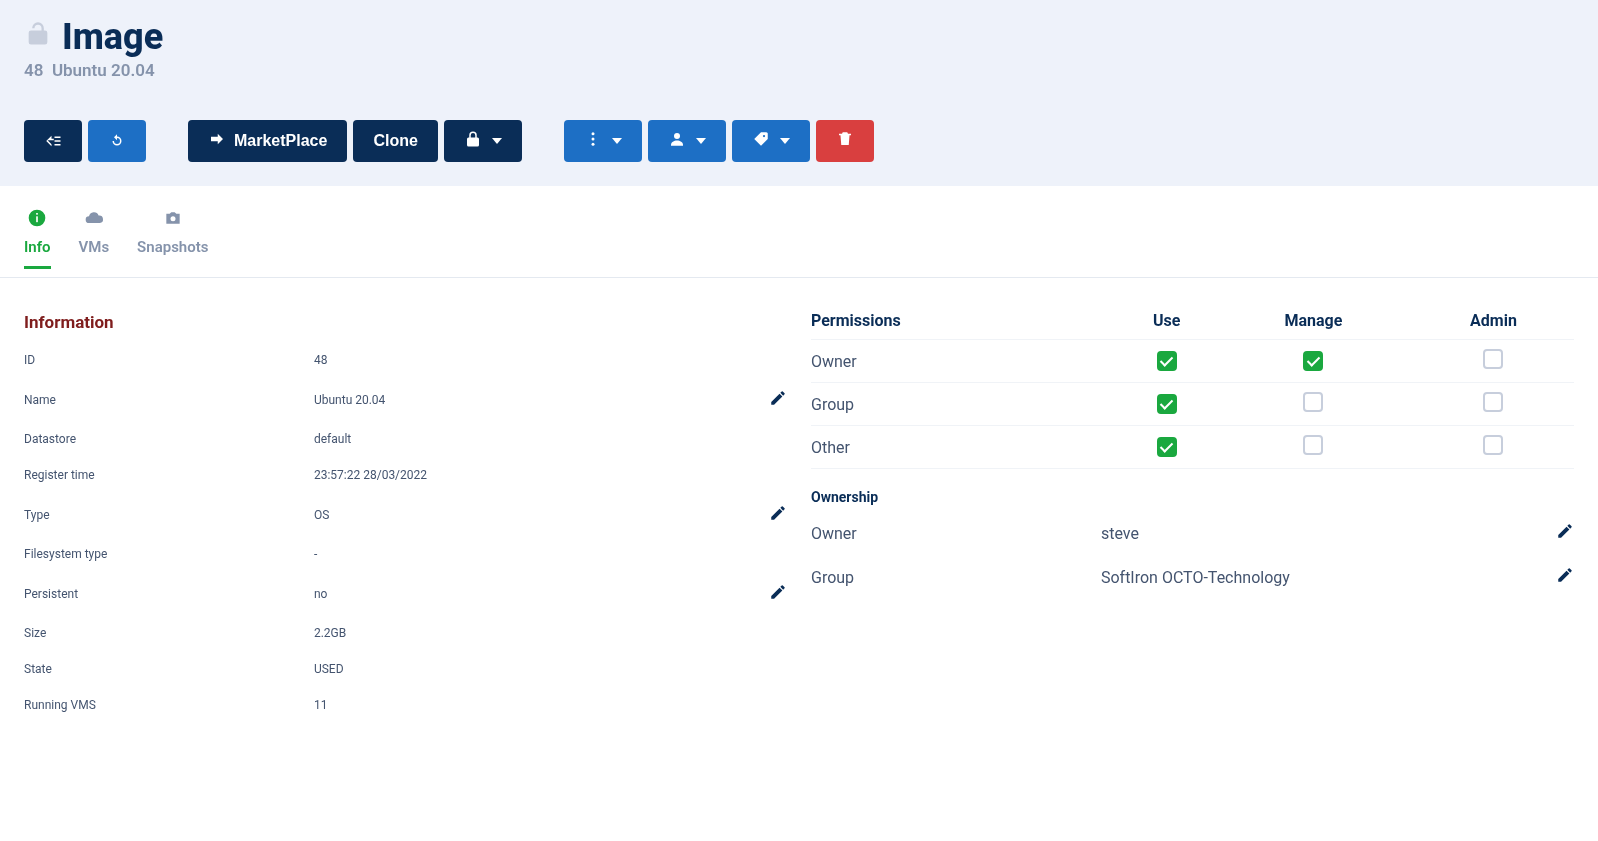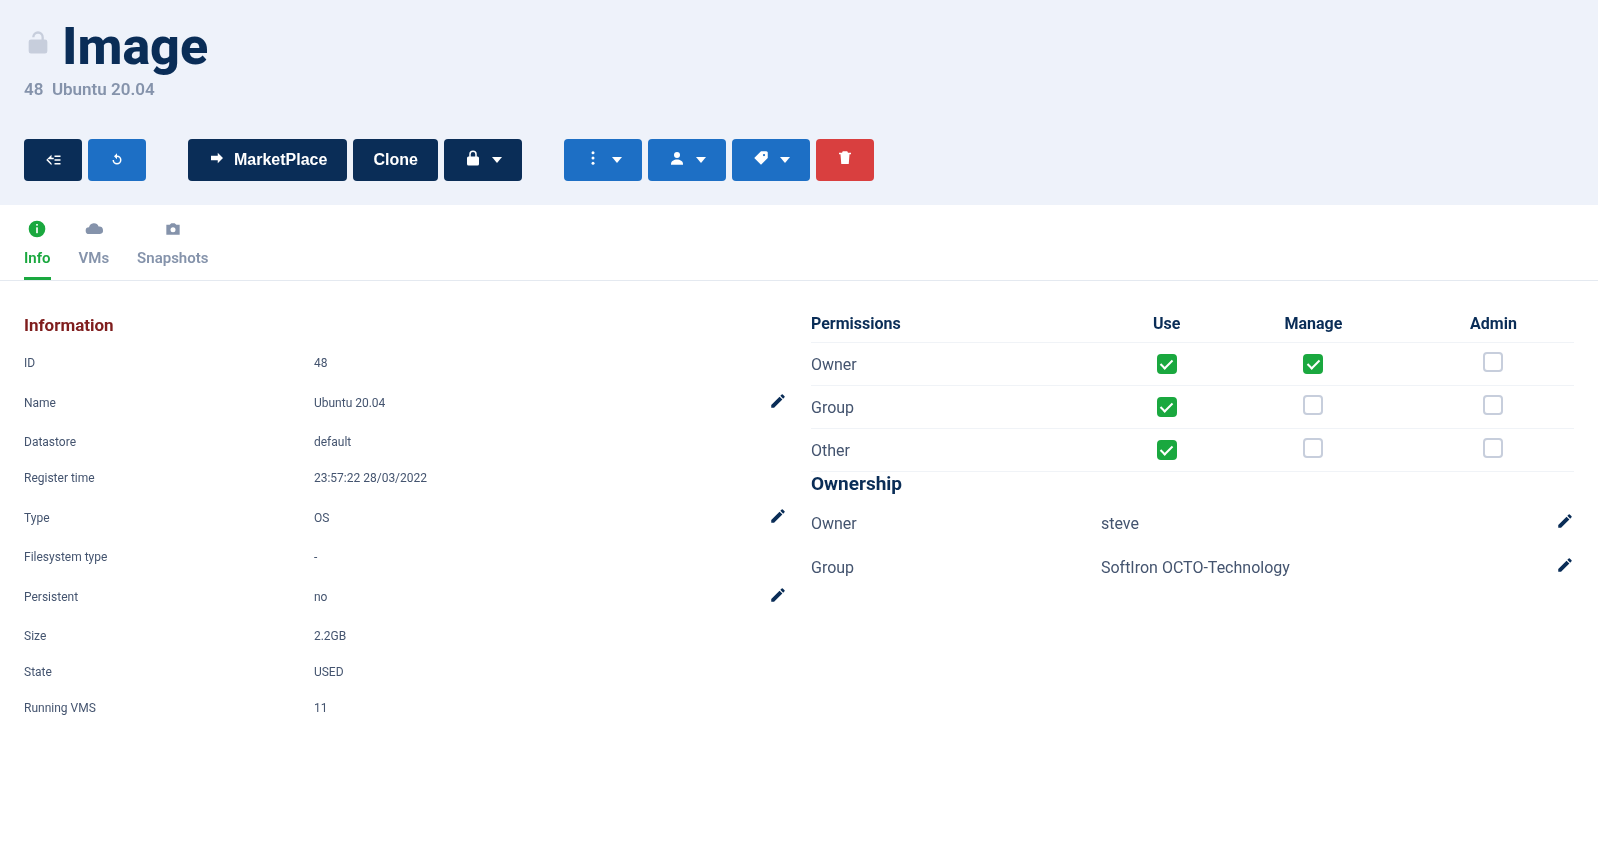--- a/index.html
+++ b/index.html
@@ -15,21 +15,21 @@
   .title-row {
     display: flex;
     align-items: center;
     gap: 10px;
   }
   .lock-icon {
     color: #c7cedc;
     font-size: 28px;
   }
   .page-title {
-    font-size: 52px;
+    font-size: 36px;
     font-weight: 800;
     color: #0a2d57;
   }
   .subtitle {
     color: #8593ab;
     font-size: 17px;
     font-weight: 600;
     margin-top: 2px;
   }
   .toolbar {
@@ -63,21 +63,21 @@
     width: 0; height: 0;
     border-left: 5px solid transparent;
     border-right: 5px solid transparent;
     border-top: 6px solid #fff;
     display: inline-block;
   }
 
   .tabs-wrap {
     background: #fff;
     border-bottom: 1px solid #e4e9f0;
-    padding: 0 24px;
+    padding: 8px 24px;
   }
   .tabs {
     display: flex;
     gap: 28px;
     padding-top: 14px;
   }
   .tab {
     display: flex;
     flex-direction: column;
     align-items: center;
@@ -156,23 +156,23 @@
     margin-top: -2px;
   }
 
   .ownership-row td { padding: 11px 0; font-size: 16px; }
   .ownership-row .label { width: 40%; color: #44546f; }
   .ownership-row .val { color: #44546f; }
   .ownership-row .edit { width: 36px; text-align: right; }
 
   .own-section-title {
     font-weight: 700;
-    font-size: 19px;
+    font-size: 14px;
     color: #0a2d57;
-    padding: 0 0 6px 0;
+    padding: 20px 0 6px 0;
     border-top: 1px solid #f0f3f7;
   }
 </style>
 </head>
 <body>
 
 <div class="header-area">
   <div class="title-row">
     <span class="lock-icon">
       <svg viewBox="0 0 24 24" width="28" height="28" fill="currentColor">

